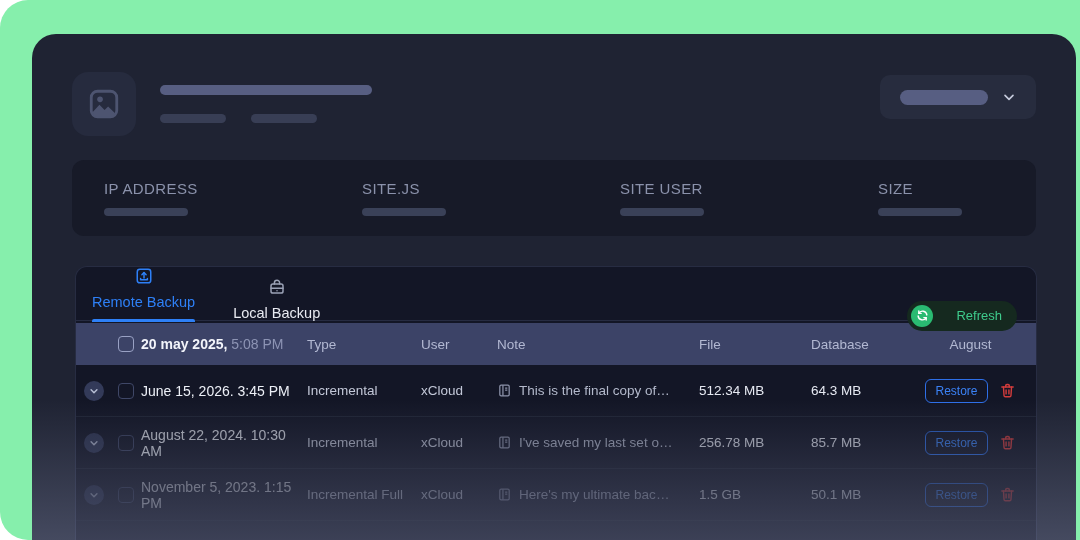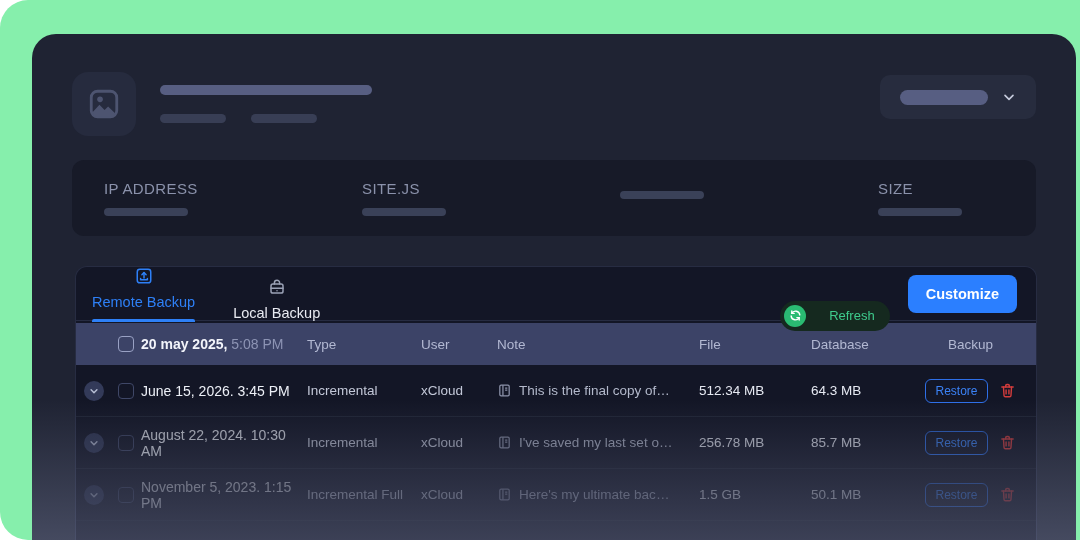--- a/index.html
+++ b/index.html
@@ -143,20 +143,21 @@
     <div class="info-bar">
       <div>
         <div class="info-label">IP ADDRESS</div>
         <div class="info-skel"></div>
       </div>
       <div>
         <div class="info-label">SITE.JS</div>
         <div class="info-skel"></div>
       </div>
       <div>
+        <div class="info-label">SITE USER</div>
         <div class="info-skel"></div>
       </div>
       <div>
         <div class="info-label">SIZE</div>
         <div class="info-skel"></div>
       </div>
     </div>
 
     <div class="panel">
 
@@ -188,37 +189,36 @@
             <span class="refresh-circle">
               <svg viewBox="0 0 24 24" fill="none" stroke="#ffffff" stroke-width="2.6" stroke-linecap="round" stroke-linejoin="round">
                 <path d="M20 11a8 8 0 0 0-14.9-3"></path>
                   <path d="M5.2 3.8v4.3h4.3"></path>
                 <path d="M4 13a8 8 0 0 0 14.9 3"></path>
                   <path d="M18.8 20.2v-4.3h-4.3"></path>
               </svg>
             </span>
             <span class="refresh-label">Refresh</span>
           </button>
-          <button class="customize-btn">Customize</button>
         </div>
       </div>
 
       <div class="thead grid-cols">
         <span></span>
         <span class="checkbox"></span>
         <span class="date-cell">
           <span>20 may 2025,</span>
           <span class="time">5:08 PM</span>
         </span>
         <span>Type</span>
         <span>User</span>
         <span>Note</span>
         <span class="size-cell">File</span>
         <span class="size-cell">Database</span>
-        <span class="action-head">Backup</span>
+        <span class="action-head">August</span>
       </div>
 
       <div class="trow grid-cols">
         <button class="expander">
           <span style="display:flex;">
             <svg viewBox="0 0 24 24" fill="none" stroke="currentColor" stroke-width="3.5" stroke-linecap="round" stroke-linejoin="round">
                 <path d="M5 9l7 7 7-7"></path>
               </svg>
           </span>
         </button>

